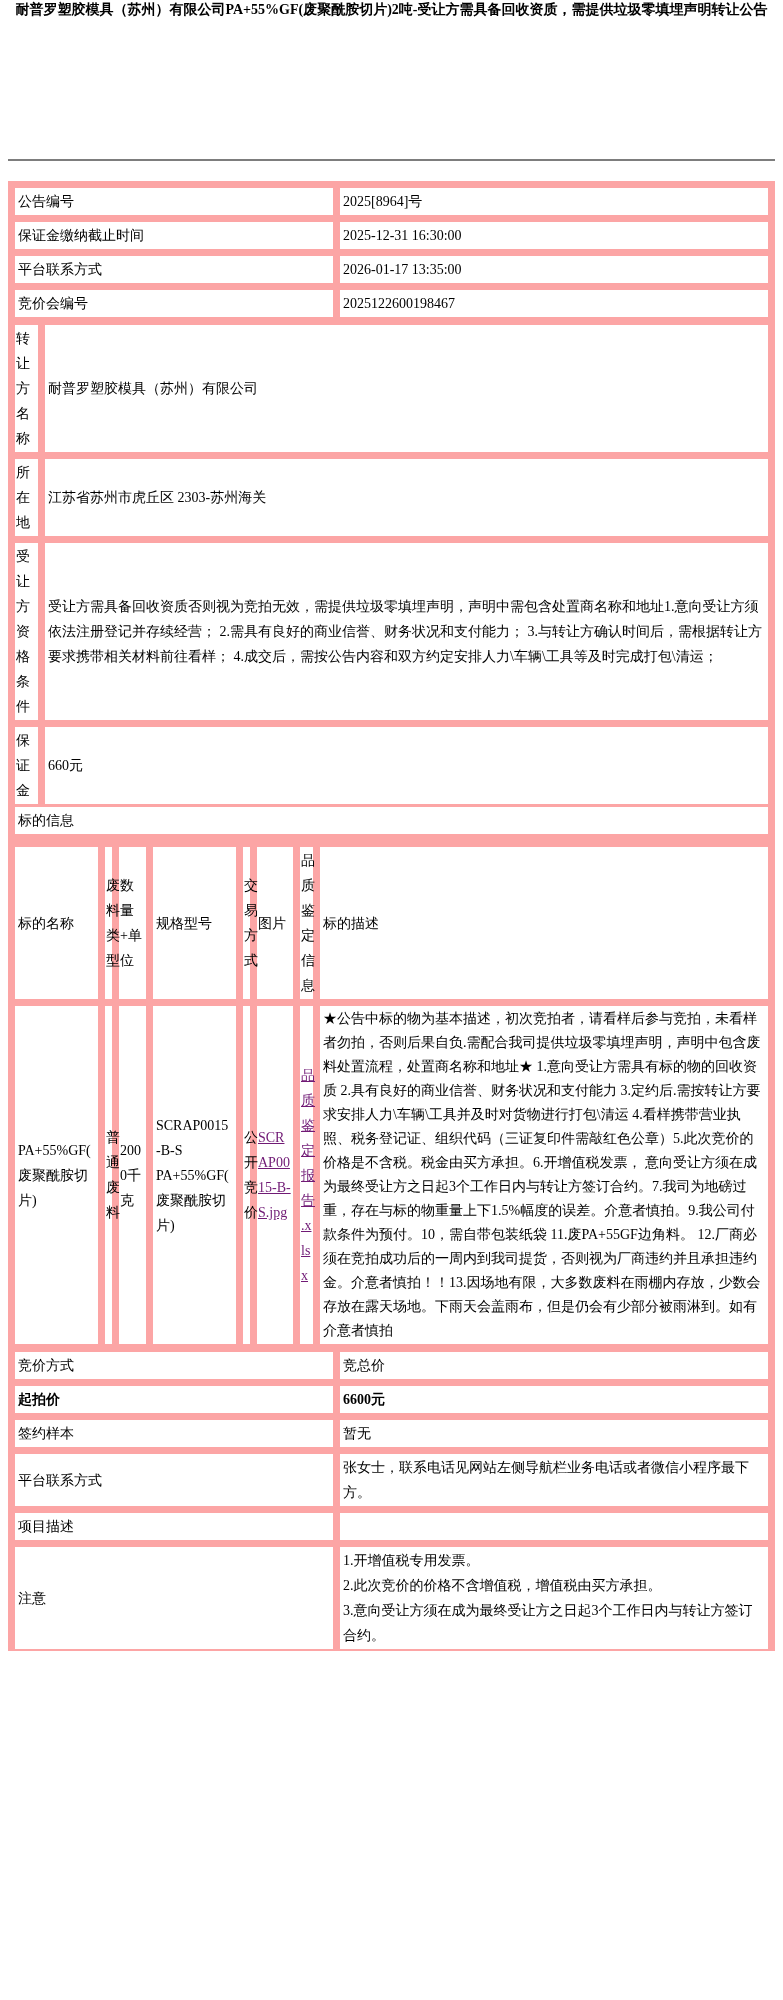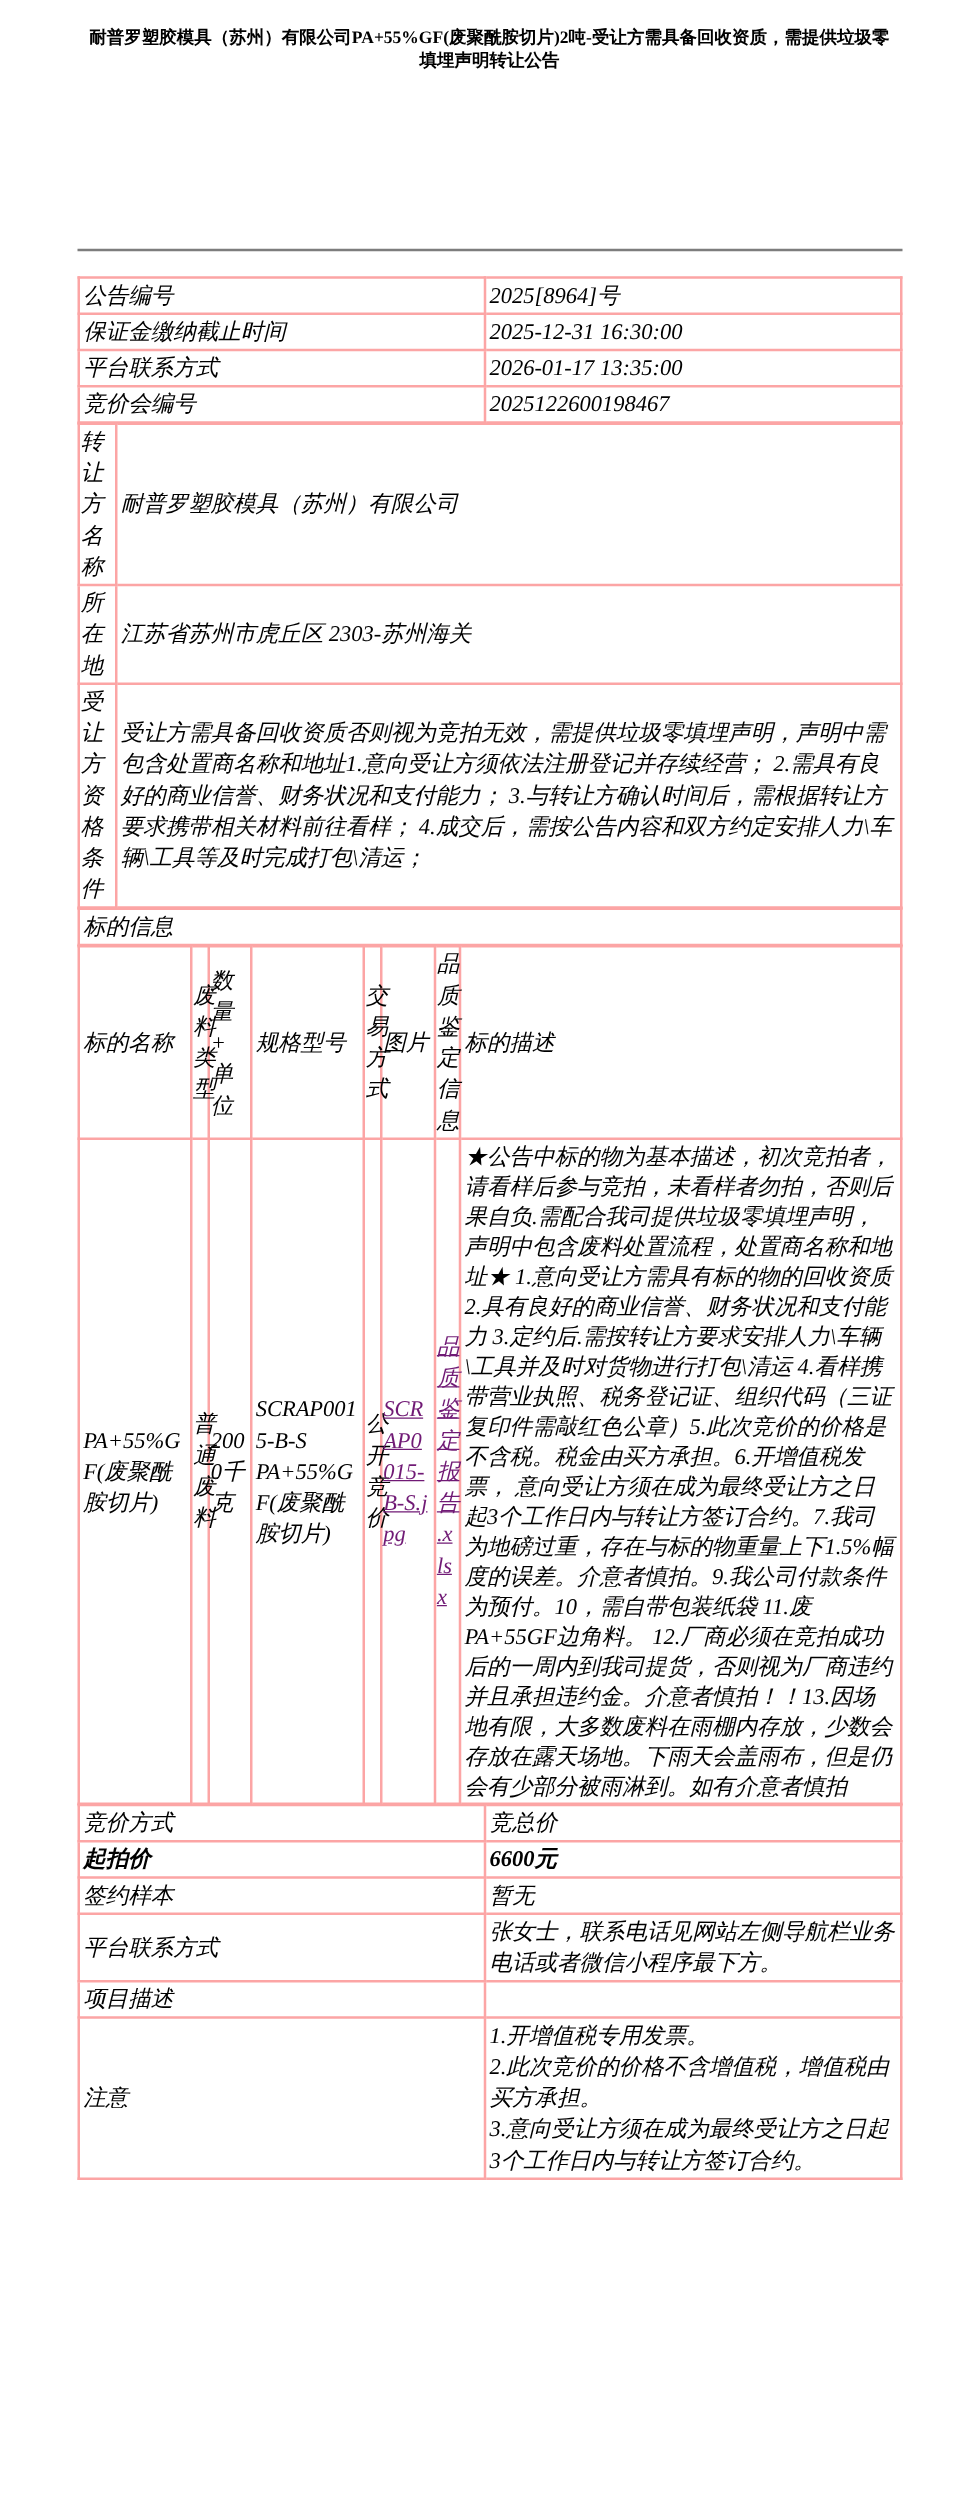--- a/index.html
+++ b/index.html
@@ -1,24 +1,24 @@
 <!DOCTYPE html>
 <html><head>
 <meta charset="utf-8">
 <style>
   html,body{margin:0;padding:0;background:#ffffff;}
   body{width:783px;min-height:2000px;font-family:"Liberation Serif","DejaVu Serif",serif;color:#000;}
-  .doc{width:660px;margin:0 auto;padding-top:21px;}
+  .doc{width:767px;margin:0 auto;padding-top:0;}
   .page-title{font-size:14px;font-weight:bold;text-align:center;line-height:19px;margin:0 4px;}
   .divider{border:none;border-top:2px solid #7d7d7d;margin:140px 0 0 0;height:0;}
   table{width:100%;border-collapse:collapse;table-layout:fixed;}
   table + table{margin-top:-1px;}
-  td,th{border:2px solid #fca5a5;font-size:18px;font-weight:normal;line-height:25px;
+  td,th{border:7px solid #fca5a5;font-size:14px;font-weight:normal;line-height:25px;
         padding:1px 3px;vertical-align:middle;text-align:left;word-wrap:break-word;
-        overflow-wrap:break-word;font-style:italic;}
+        overflow-wrap:break-word;}
   .t-info{margin-top:20px;}
   .t-info tr:last-child td,
   .t-party tr:last-child td,
   .t-items tr:last-child td,
   .t-bottom tr:last-child td{border-bottom-width:2px;}
   .t-banner td{border-top-width:2px;text-align:left;}
   .c-label{width:325px;}
   .c-plabel{width:30px;}
   .c-name{width:90px;}
   .c-type{width:14px;}
@@ -78,20 +78,24 @@
         <td class="narrow">转让方名称</td>
         <td>耐普罗塑胶模具（苏州）有限公司</td>
       </tr>
       <tr>
         <td class="narrow">所在地</td>
         <td>江苏省苏州市虎丘区 2303-苏州海关</td>
       </tr>
       <tr>
         <td class="narrow">受让方资格条件</td>
         <td>受让方需具备回收资质否则视为竞拍无效，需提供垃圾零填埋声明，声明中需包含处置商名称和地址1.意向受让方须依法注册登记并存续经营； 2.需具有良好的商业信誉、财务状况和支付能力； 3.与转让方确认时间后，需根据转让方要求携带相关材料前往看样； 4.成交后，需按公告内容和双方约定安排人力\车辆\工具等及时完成打包\清运；</td>
+      </tr>
+      <tr>
+        <td class="narrow">保证金</td>
+        <td>660元</td>
       </tr>
     </tbody>
   </table>
 
   <table class="t-banner">
     <tbody>
       <tr>
         <td>标的信息</td>
       </tr>
     </tbody>

